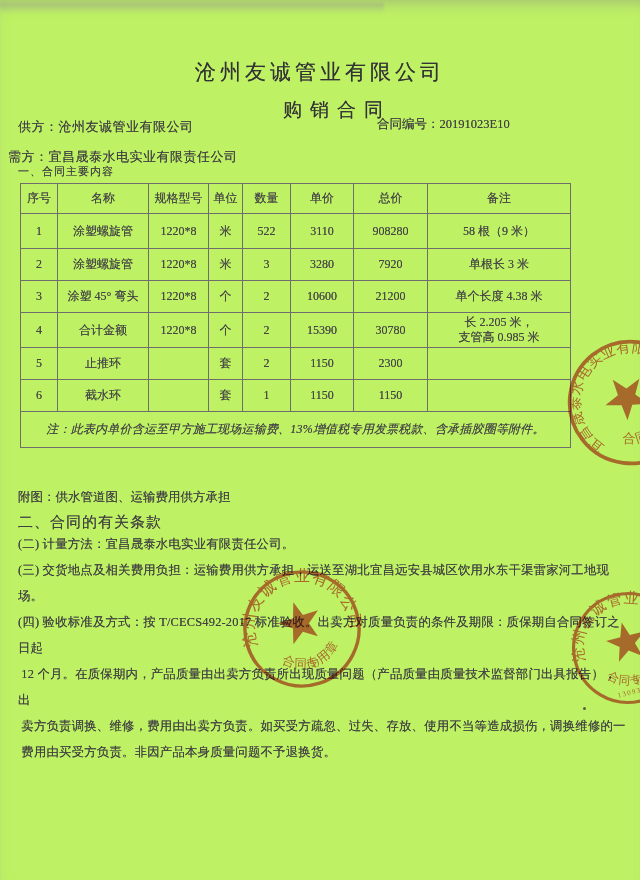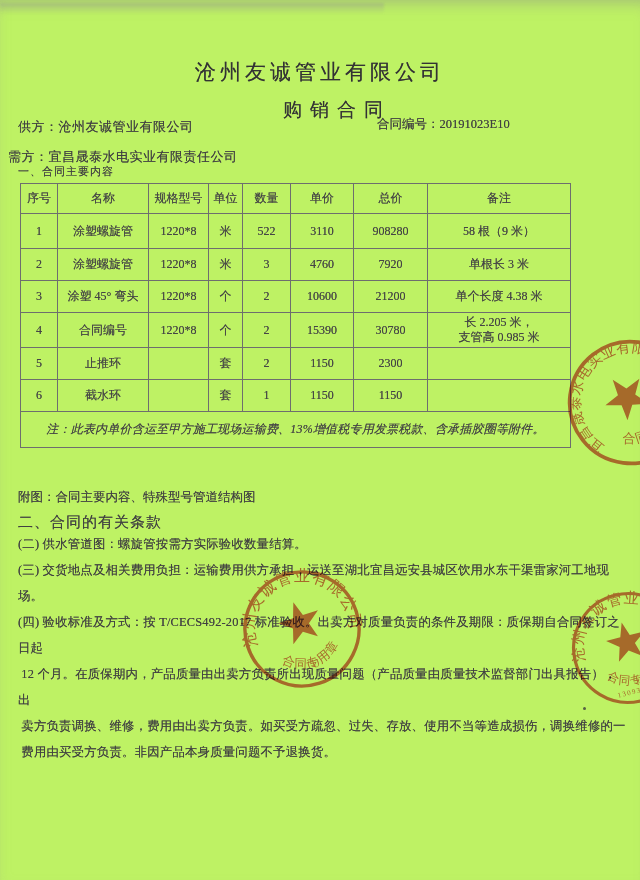--- a/index.html
+++ b/index.html
@@ -98,37 +98,37 @@
       <td>3110</td>
       <td>908280</td>
       <td class="remark">58 根（9 米）</td>
     </tr>
     <tr class="h-32">
       <td>2</td>
       <td>涂塑螺旋管</td>
       <td>1220*8</td>
       <td>米</td>
       <td>3</td>
-      <td>4760</td>
+      <td>3280</td>
       <td>7920</td>
       <td class="remark">单根长 3 米</td>
     </tr>
     <tr class="h-32">
       <td>3</td>
       <td>涂塑 45° 弯头</td>
       <td>1220*8</td>
       <td>个</td>
       <td>2</td>
       <td>10600</td>
       <td>21200</td>
       <td class="remark">单个长度 4.38 米</td>
     </tr>
     <tr class="h-35">
       <td>4</td>
-      <td>合同编号</td>
+      <td>合计金额</td>
       <td>1220*8</td>
       <td>个</td>
       <td>2</td>
       <td>15390</td>
       <td>30780</td>
       <td class="remark">长 2.205 米，
 支管高 0.985 米</td>
     </tr>
     <tr class="h-32">
       <td>5</td>
@@ -149,25 +149,25 @@
       <td>1150</td>
       <td>1150</td>
       <td class="remark"></td>
     </tr>
     <tr class="h-note">
       <td colspan="8" class="note-cell">注：此表内单价含运至甲方施工现场运输费、13%增值税专用发票税款、含承插胶圈等附件。</td>
     </tr>
   </tbody>
     </table>
 
-  <div class="attachment-line txt">附图：合同主要内容、特殊型号管道结构图</div>
+  <div class="attachment-line txt">附图：供水管道图、运输费用供方承担</div>
   <div class="section2-title txt">二、合同的有关条款</div>
 
   <div class="clauses txt">
-    <div class="clause">(二) 供水管道图：螺旋管按需方实际验收数量结算。</div>
+    <div class="clause">(二) 计量方法：宜昌晟泰水电实业有限责任公司。</div>
     <div class="clause">(三) 交货地点及相关费用负担：运输费用供方承担，运送至湖北宜昌远安县城区饮用水东干渠雷家河工地现场。</div>
     <div class="clause">(四) 验收标准及方式：按 T/CECS492-2017 标准验收。出卖方对质量负责的条件及期限：质保期自合同签订之日起
  12 个月。在质保期内，产品质量由出卖方负责所出现质量问题（产品质量由质量技术监督部门出具报告），出
  卖方负责调换、维修，费用由出卖方负责。如买受方疏忽、过失、存放、使用不当等造成损伤，调换维修的一
  费用由买受方负责。非因产品本身质量问题不予退换货。</div>
 
   </div>
 
   <svg class="stamp" style="left:548px;top:320px;width:165px;height:165px;transform:rotate(-38deg);" viewBox="0 0 160 160">
     <circle cx="80" cy="80" r="59" fill="none" stroke="currentColor" stroke-width="3.6"></circle>

